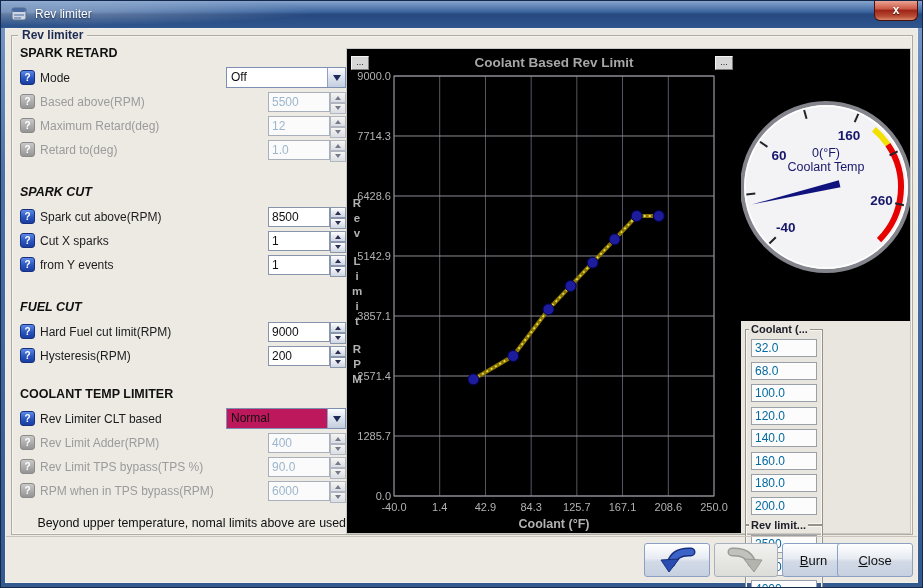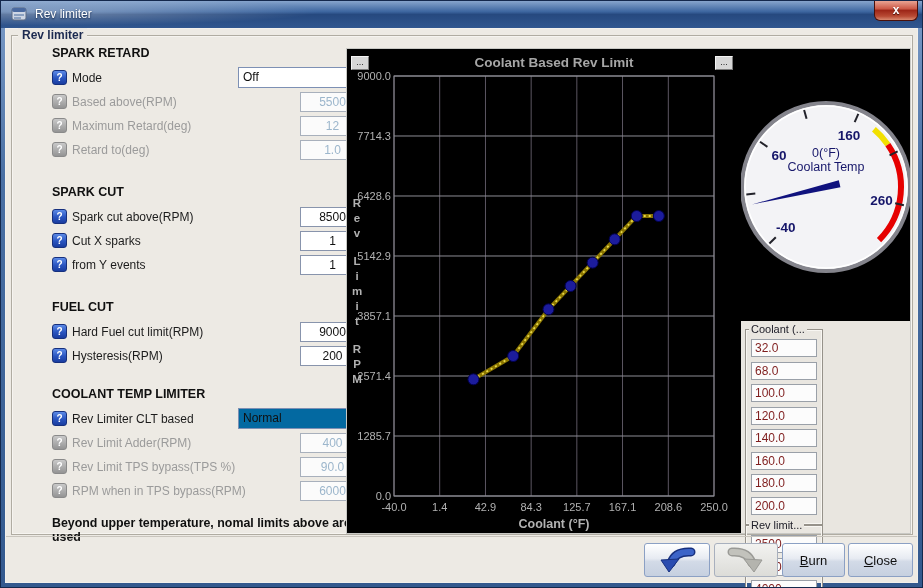--- a/index.html
+++ b/index.html
@@ -30,86 +30,86 @@
     background:#edeae4;
     background-image:radial-gradient(#e3e0d9 12%, transparent 13%);
     background-size:4px 4px; border:1px solid #f2f0ec; }
 
   .groupbox { position:absolute; left:5px; right:4px; top:6px; height:500px;
     border:1px solid #b0aca2; box-shadow:inset 0 0 0 1px #f6f4f0; }
   .gb-title { position:absolute; top:-8px; left:6px; background:#edeae4; padding:0 4px;
     font-size:12px; font-weight:bold; color:#1c2a50; }
 
   
-  .left-panel { position:absolute; left:8px; top:10px; width:326px;margin-left:32px; }
+  .left-panel { position:absolute; left:8px; top:10px; width:326px; }
   .sec-header { font-size:12.5px; font-weight:bold; color:#101010; height:16px; }
   .row { display:flex; align-items:center; height:23px; margin-bottom:1px; }
   .hicon { width:15px; height:15px; border-radius:3px; flex:0 0 15px;
     background:linear-gradient(180deg,#5c8ae6 0%, #2a55c0 55%, #1a3da0 100%);
     border:1px solid #16307e; color:#fff; font-size:10px; font-weight:bold;
     text-align:center; line-height:13px; cursor:pointer; }
   .hicon::after { content:"?"; }
   .row .lbl { flex:1; font-size:12px; color:#1c1c1c; padding-left:5px; }
   .row.disabled .lbl { color:#9b9b9b; }
   .row.disabled .hicon { background:linear-gradient(180deg,#c9c9c9,#949494); border-color:#8a8a8a; }
 
-  .combo { display:flex; width:140px; height:21px; border:1px solid #7d90b4; background:#fff; cursor:pointer; }
+  .combo { display:flex; width:120px; height:21px; border:1px solid #7d90b4; background:#fff; cursor:pointer; }
   .combo-val { flex:1; font-size:12px; color:#101010; padding:2px 0 0 4px; overflow:hidden; white-space:nowrap; }
-  .combo.selected .combo-val { background:#0369a1; }
+  .combo.selected .combo-val { background:#be185d; }
   .combo-btn { width:18px; border-left:1px solid #90a0c0;
     background:linear-gradient(180deg,#fbfcfe 0%, #dde4ee 50%, #c3cedd 100%);
     display:flex; align-items:center; justify-content:center; }
   .combo-btn::after { content:""; width:0; height:0; border:4px solid transparent;
     border-top:6px solid #1e2a5a; margin-top:5px; }
 
   .spin { display:flex; width:78px; height:20px; }
   .spin-val { width:62px; border:1px solid #8894ac; background:#fff; font-size:12px;
-    color:#101010; padding:2px 0 0 3px; overflow:hidden;text-align:center; }
+    color:#101010; padding:2px 0 0 3px; overflow:hidden; }
   .row.disabled .spin-val { color:#9cb6cc; background:#fbfbfb; border-color:#a8b0bc; }
   .spin-btns { width:16px; display:flex; flex-direction:column; }
   .sb { flex:1; border:1px solid #8a96ac; background:linear-gradient(180deg,#fdfdfd,#cfd6e2);
     display:flex; align-items:center; justify-content:center; cursor:pointer; }
   .sb.up::after { content:""; border:3px solid transparent; border-bottom:4px solid #2a3050; margin-bottom:2px; }
   .sb.dn::after { content:""; border:3px solid transparent; border-top:4px solid #2a3050; margin-top:2px; }
   .row.disabled .sb { opacity:.6; }
 
-  .note { margin-top:14px; font-size:12.4px; font-weight:bold; color:#101010; } .mt20 { margin-top:20px; } .mt24 { margin-top:24px; }
+  .note { margin-top:14px; font-size:12.4px; font-weight:normal; color:#101010;text-align:right; } .mt20 { margin-top:20px; } .mt24 { margin-top:24px;font-style:italic; }
   .gap4 { height:4px; }
 
   
   .black-panel { position:absolute; left:334px; top:12px; width:565px; height:486px;
     background:#000; border:1px solid #c8c8c4; }
   .chart-area { position:absolute; left:0; top:0; width:394px; height:484px; }
   .mini-btn { position:absolute; width:18px; height:14px; background:#d6d6d6;
     border:1px solid #f4f4f4; border-right-color:#7a7a7a; border-bottom-color:#7a7a7a;
     color:#222; font-size:9px; line-height:10px; text-align:center; cursor:pointer; }
   .mini-btn.left { left:4px; top:7px; }
   .mini-btn.right { left:368px; top:7px; }
 
   .gauge-area { position:absolute; left:394px; top:0; width:169px; height:272px; background:#000; }
   .tables-area { position:absolute; left:394px; top:272px; width:169px; height:212px;
     background:#e9e6e0; padding:8px 3px 3px 4px; }
   .tgroup { position:relative; display:inline-block; vertical-align:top; width:78px; height:196px;
     border:1px solid #96928a; box-shadow:inset 0 0 0 1px #f8f6f2; padding:9px 5px 4px 5px; margin-right:3px; }
   .tgroup-title { position:absolute; top:-7px; left:3px; background:#e9e6e0; padding:0 2px;
-    font-size:11px; font-weight:normal; color:#20202a; white-space:nowrap; max-width:72px; overflow:hidden; }
+    font-size:11px; font-weight:bold; color:#20202a; white-space:nowrap; max-width:72px; overflow:hidden; }
   .tcell { height:18px; margin-bottom:4.5px; border:1px solid #9aa0a8; background:#fcfcfc;
-    font-size:12px; color:#7f1d1d; padding:1px 0 0 3px; cursor:text; }
+    font-size:12px; color:#0369a1; padding:1px 0 0 3px; cursor:text; }
 
   
   .footer { position:absolute; left:0; right:0; bottom:0; height:46px; border-top:1px solid #c9c5bd; }
   .fbtn { position:absolute; top:6px; height:34px; border:1px solid #8ba0c4; border-radius:3px;
     background:linear-gradient(180deg,#ffffff 0%, #e7ebf2 45%, #d2dae7 55%, #c6d0e0 100%);
     font-size:13px; color:#101010; text-align:center; cursor:pointer;
     display:flex; align-items:center; justify-content:center; }
   .fbtn .mn { text-decoration:underline; }
   .fbtn.undo { right:207px; width:66px; }
   .fbtn.redo { right:139px; width:64px; background:linear-gradient(180deg,#f2f2f0,#dcdcd8); border-color:#a8b0be; }
   .fbtn.burn { right:72px; width:63px; }
-  .fbtn.close { right:4px; width:65px; }
+  .fbtn.close { right:4px; width:76px; }
 </style>
 </head>
 <body>
 
 <div class="window">
 
   <div class="titlebar">
     <div class="gloss"></div>
     <svg class="app-icon" viewBox="0 0 17 17">
       <rect x="1" y="2" width="14" height="12" rx="2" fill="#cdd6e4" stroke="#5a6a84"></rect>

